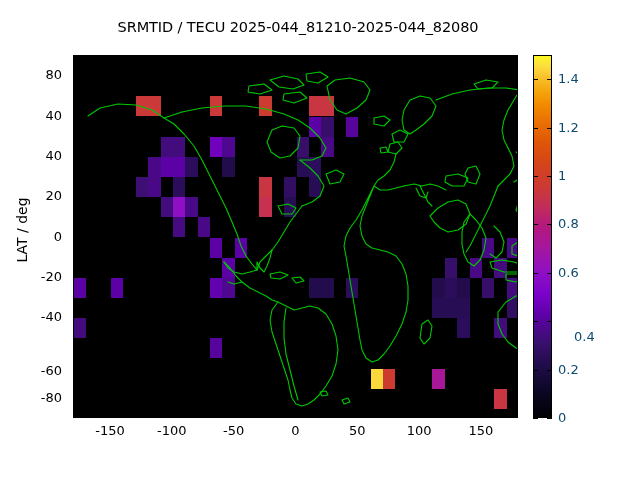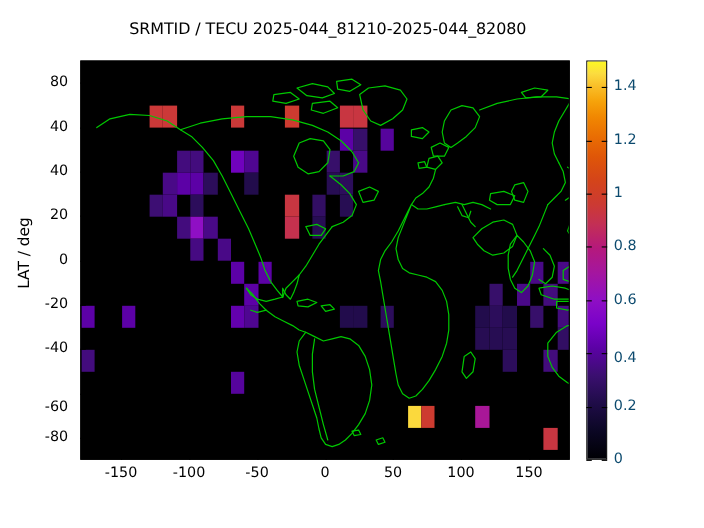--- a/index.html
+++ b/index.html
@@ -406,21 +406,21 @@
     <div class="tick" style="left: 73px; top: 75.1667px; width: 5px; height: 1px;"></div>
     <div class="ticklabel yticklabel" style="top: 67.1667px;">80</div>
     <div class="cbtick" style="left: 533px; top: 418px;"></div>
     <div class="cbtick" style="left: 547px; top: 418px;"></div>
     <div class="cbticklabel" style="top: 410px;">0</div>
     <div class="cbtick" style="left: 533px; top: 369.6px;"></div>
     <div class="cbtick" style="left: 547px; top: 369.6px;"></div>
     <div class="cbticklabel" style="top: 361.6px;">0.2</div>
     <div class="cbtick" style="left: 533px; top: 321.2px;"></div>
     <div class="cbtick" style="left: 547px; top: 321.2px;"></div>
-    <div class="cbticklabel" style="top: 318px;">0.4</div>
+    <div class="cbticklabel" style="top: 329px; margin-left: 16px;">0.4</div>
     <div class="cbtick" style="left: 533px; top: 272.8px;"></div>
     <div class="cbtick" style="left: 547px; top: 272.8px;"></div>
     <div class="cbticklabel" style="top: 264.8px;">0.6</div>
     <div class="cbtick" style="left: 533px; top: 224.4px;"></div>
     <div class="cbtick" style="left: 547px; top: 224.4px;"></div>
     <div class="cbticklabel" style="top: 216.4px;">0.8</div>
     <div class="cbtick" style="left: 533px; top: 176px;"></div>
     <div class="cbtick" style="left: 547px; top: 176px;"></div>
     <div class="cbticklabel" style="top: 168px;">1</div>
     <div class="cbtick" style="left: 533px; top: 127.6px;"></div>

